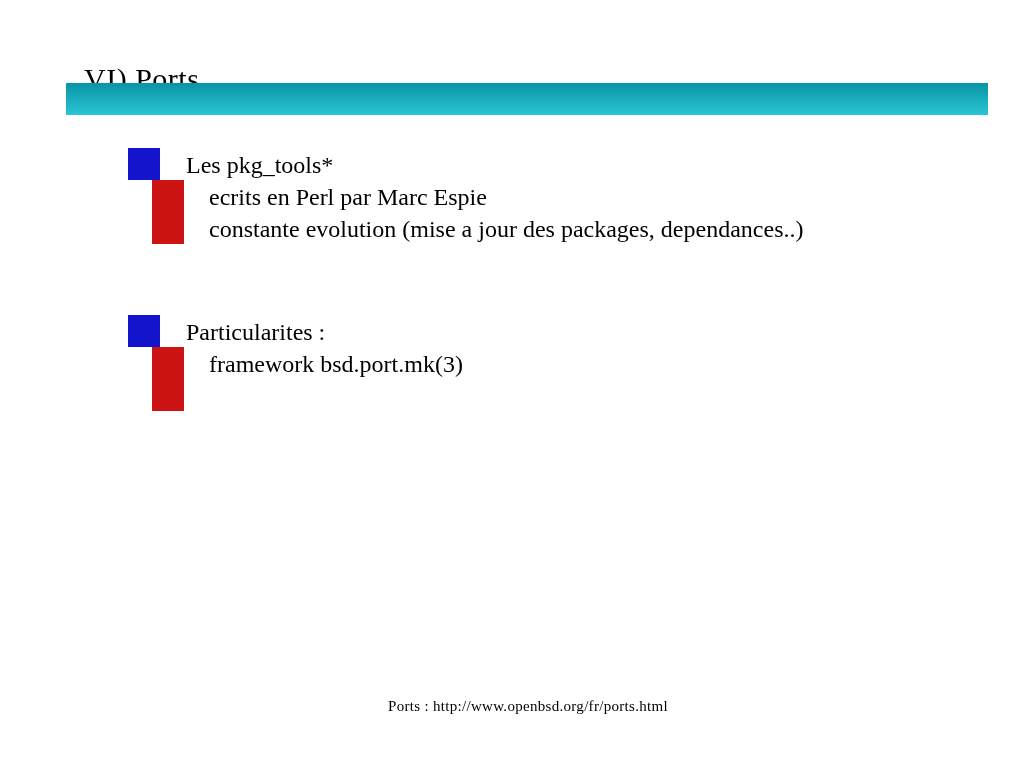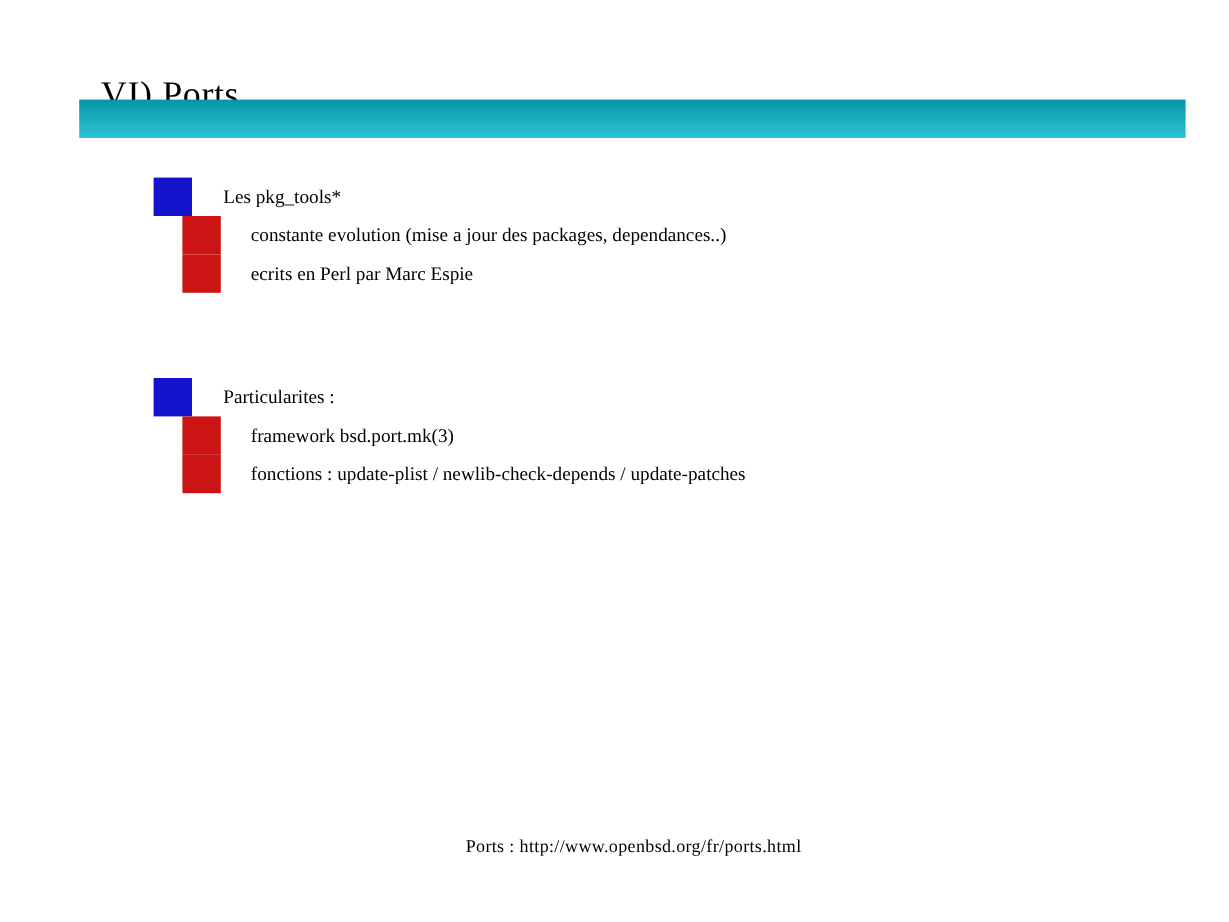--- a/index.html
+++ b/index.html
@@ -41,21 +41,21 @@
     position: absolute;
     left: 64px;
     top: 101px;
     right: 20px;
   }
   .group { margin-bottom: 39px; }
   .line {
     display: flex;
     align-items: center;
     height: 29px;
-    font-size: 16px;
+    font-size: 24px;
     white-space: nowrap;
     text-align: center;
   }
   .bullet-l1 {
     flex: 0 0 auto;
     width: 10px;
     height: 10px;
     background: var(--bullet_blue);
     margin-right: 10px;
     transform: translateY(-1px);
@@ -90,40 +90,39 @@
 
   <div class="content">
 
     <div class="group">
       <div class="line">
         <span class="bullet-l1"></span>
         <span>Les pkg_tools*</span>
       </div>
       <div class="line line-l2">
         <span class="bullet-l2"></span>
-        <span>constante evolution (mise a jour des packages, dependances..)</span>
+        <span>ecrits en Perl par Marc Espie</span>
       </div>
       <div class="line line-l2">
         <span class="bullet-l2"></span>
-        <span>ecrits en Perl par Marc Espie</span>
+        <span>constante evolution (mise a jour des packages, dependances..)</span>
       </div>
     </div>
 
     <div class="group">
       <div class="line">
         <span class="bullet-l1"></span>
         <span>Particularites :</span>
       </div>
       <div class="line line-l2">
         <span class="bullet-l2"></span>
         <span>framework bsd.port.mk(3)</span>
       </div>
       <div class="line line-l2">
         <span class="bullet-l2"></span>
-        <span>fonctions : update-plist / newlib-check-depends / update-patches</span>
       </div>
     </div>
 
 
   </div>
 
   <div class="footer-note">Ports : http://www.openbsd.org/fr/ports.html</div>
 
 </div>
 

